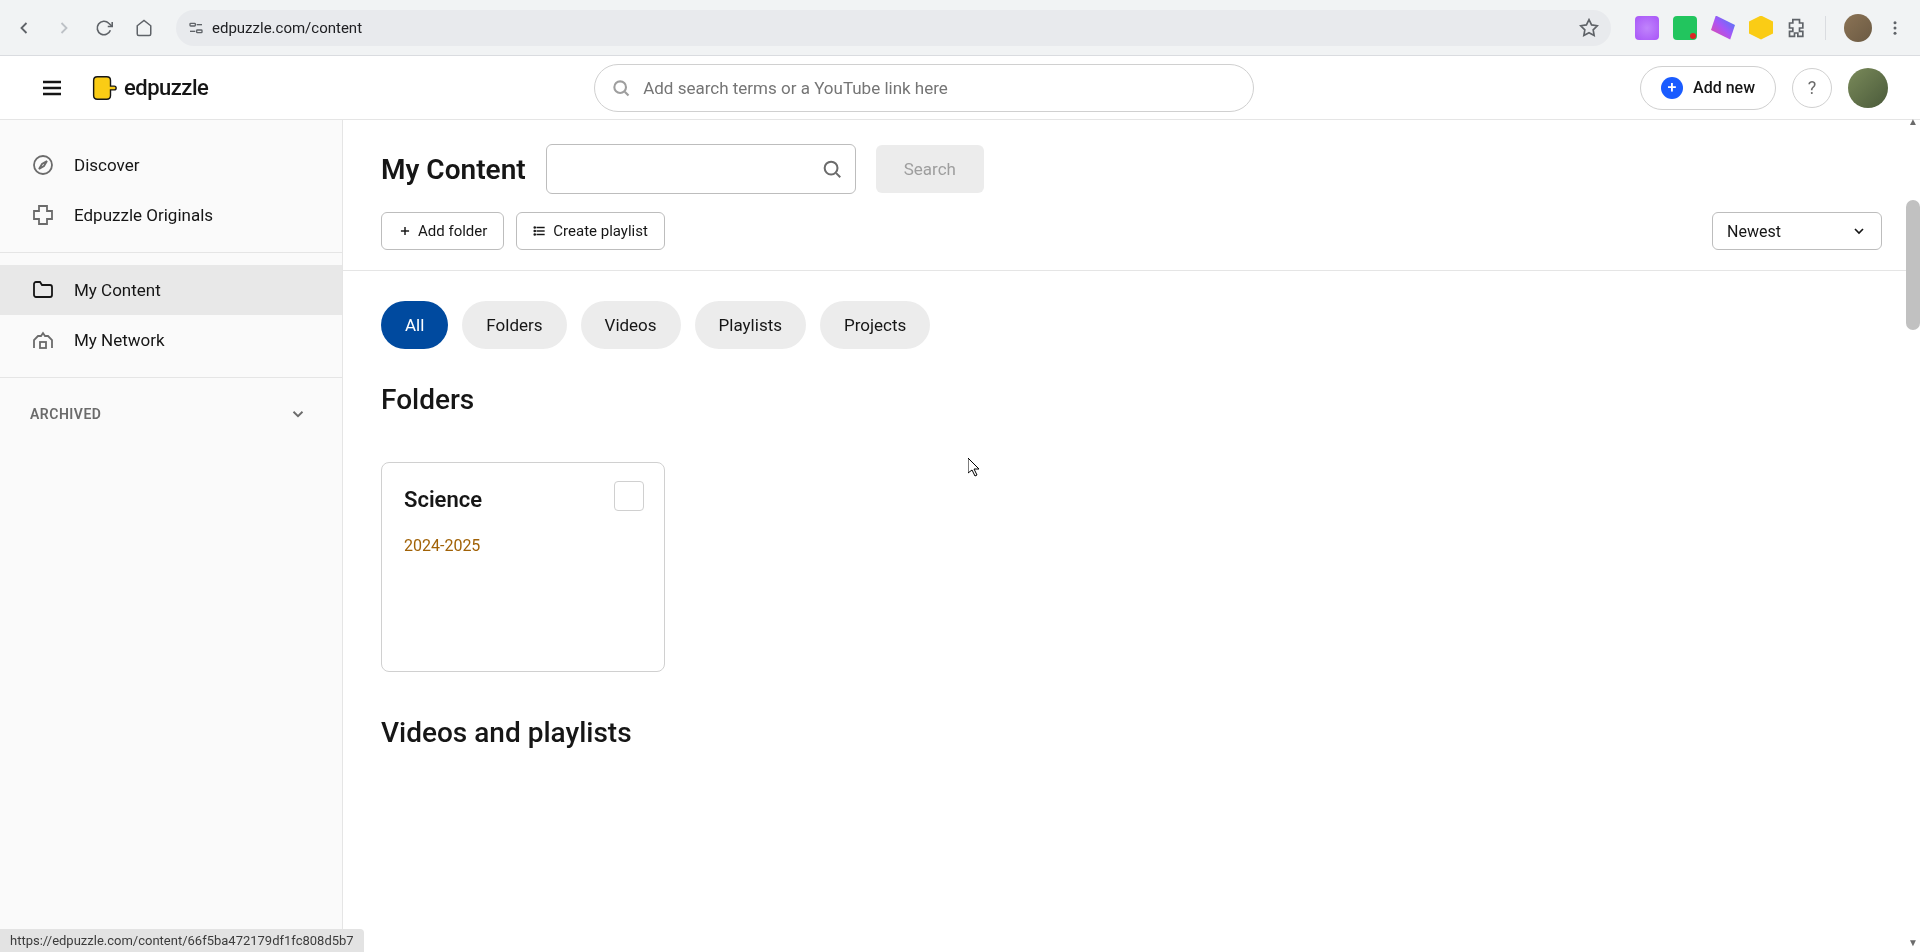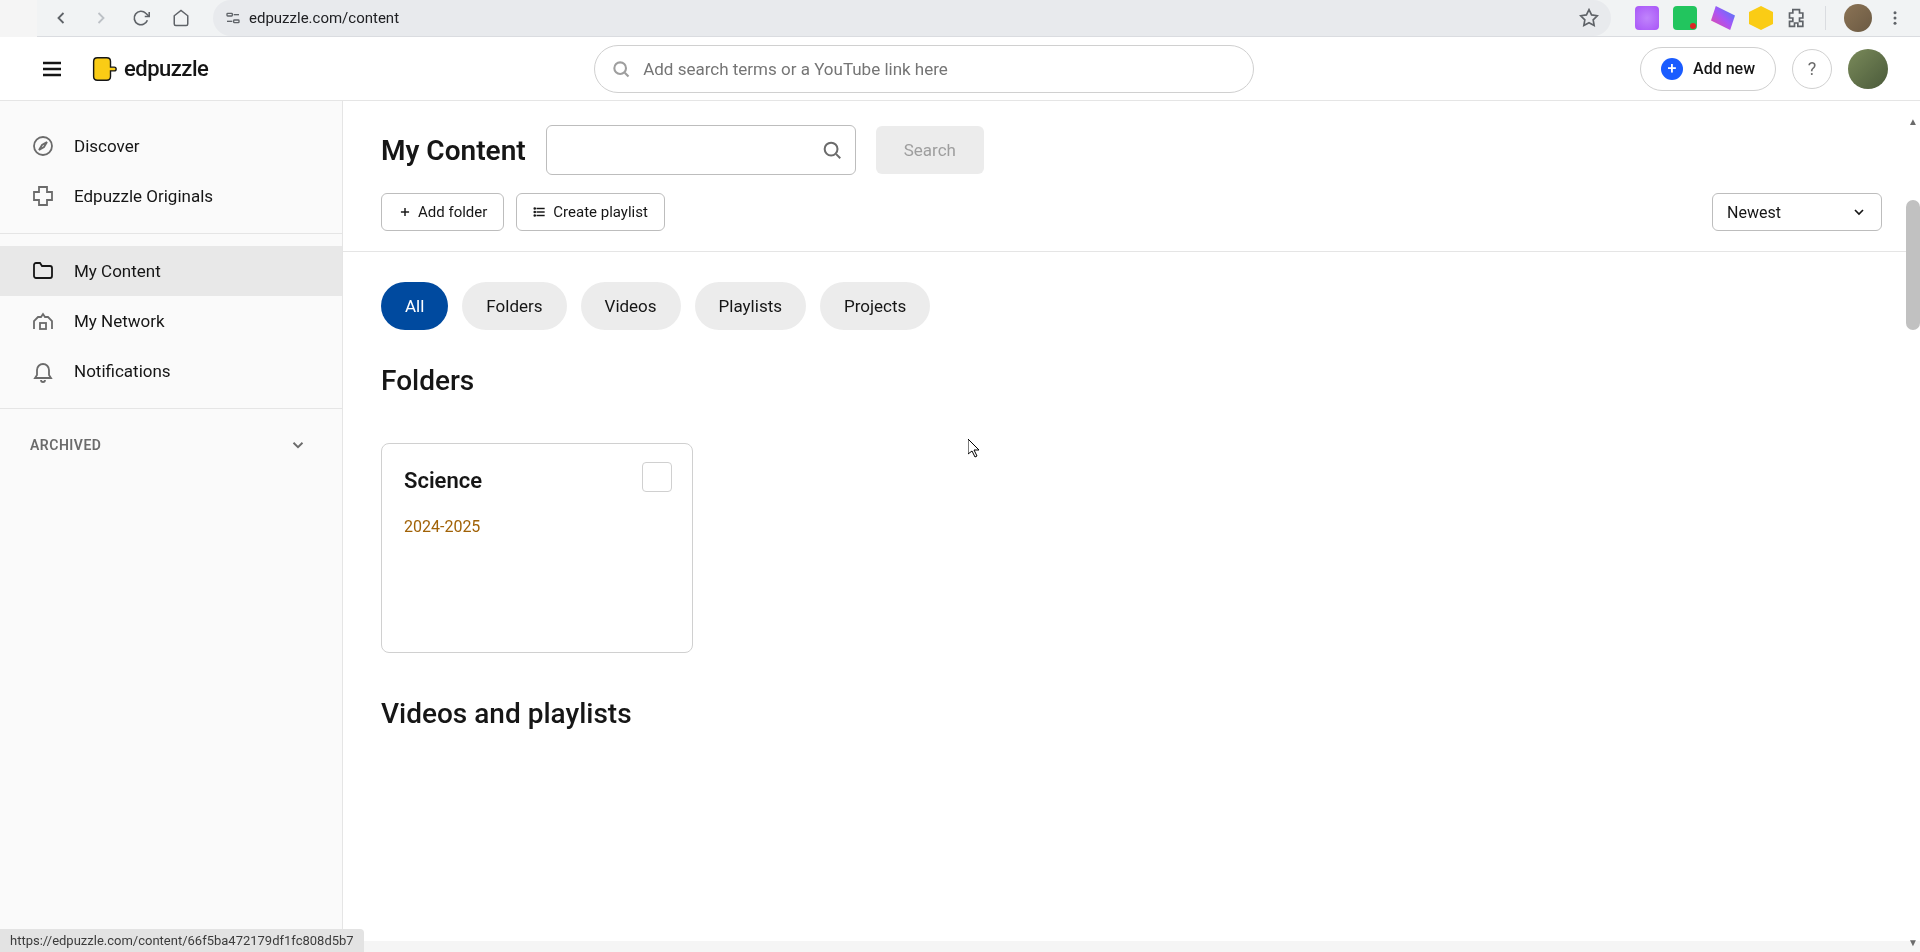--- a/index.html
+++ b/index.html
@@ -1,19 +1,19 @@
 <!DOCTYPE html>
 <html><head>
 <meta charset="utf-8">
 <style>
 * { margin: 0; padding: 0; box-sizing: border-box; font-family: -apple-system, BlinkMacSystemFont, "Segoe UI", Roboto, sans-serif; }
 body { background: #f5f5f5; overflow: hidden; height: 952px; width: 1920px; }
 
 
-.browser-bar { height: 37px; background: #f1f3f4; display: flex; align-items: center; padding: 0 8px; border-bottom: 1px solid #dadce0; gap: 8px; margin-left: 37px; }
+.browser-bar { height: 56px; background: #f1f3f4; display: flex; align-items: center; padding: 0 8px; border-bottom: 1px solid #dadce0; gap: 8px; }
 .nav-btn { width: 32px; height: 32px; display: flex; align-items: center; justify-content: center; border-radius: 50%; color: #5f6368; cursor: pointer; }
 .nav-btn.disabled { color: #bdc1c6; }
 .url-container { flex: 1; height: 36px; background: #e8eaed; border-radius: 18px; display: flex; align-items: center; padding: 0 12px; margin: 0 8px; gap: 8px; }
 .url-text { color: #202124; font-size: 15px; }
 .ext-icons { display: flex; align-items: center; gap: 14px; padding: 0 8px; }
 .ext-icon { width: 24px; height: 24px; border-radius: 4px; }
 .ext-sep { width: 1px; height: 24px; background: #dadce0; margin: 0 4px; }
 .avatar-sm { width: 28px; height: 28px; border-radius: 50%; background: linear-gradient(135deg,#8b7355,#6b5a43); }
 
 
@@ -54,21 +54,21 @@
 .action-btn { height: 38px; padding: 0 16px; border: 1px solid #bdbdbd; border-radius: 6px; background: #fff; display: flex; align-items: center; gap: 6px; font-size: 15px; color: #161616; cursor: pointer; }
 .sort-select { margin-left: auto; height: 38px; width: 170px; border: 1px solid #bdbdbd; border-radius: 6px; padding: 0 14px; display: flex; align-items: center; justify-content: space-between; font-size: 16px; color: #161616; cursor: pointer; }
 
 .filter-chips { display: flex; gap: 14px; padding: 30px 38px 10px; }
 .chip { height: 48px; padding: 0 24px; border-radius: 24px; background: #ececec; display: flex; align-items: center; font-size: 17px; color: #161616; cursor: pointer; }
 .chip.active { background: #004a9f; color: #fff; }
 
 .section-title { font-size: 28px; font-weight: 500; color: #161616; padding: 24px 38px 6px; }
 
 .folder-grid { display: flex; padding: 40px 38px 20px; gap: 20px; }
-.folder-card { width: 312px; height: 210px; border: 1px solid #d0d0d0; border-radius: 8px; padding: 24px 22px; position: relative; cursor: pointer; }
+.folder-card { width: 284px; height: 210px; border: 1px solid #d0d0d0; border-radius: 8px; padding: 24px 22px; position: relative; cursor: pointer; }
 .folder-name { font-size: 22px; font-weight: 600; color: #161616; margin-bottom: 24px; }
 .folder-meta { font-size: 16px; color: #a16207; }
 .folder-check { position: absolute; top: 18px; right: 20px; width: 30px; height: 30px; border: 1px solid #d0d0d0; border-radius: 4px; }
 
 
 .cursor { position: absolute; top: 338px; left: 625px; pointer-events: none; z-index: 100; }
 
 
 .status-bar { position: fixed; bottom: 0; left: 0; background: #e3e3e3; padding: 4px 10px; font-size: 13px; color: #3c3c3c; border-top-right-radius: 4px; }
 
@@ -196,29 +196,20 @@
       <span>My Content</span>
     </div>
     <div class="side-item">
       <span class="side-icon">
         <svg width="24" height="24" viewBox="0 0 24 24" fill="none" stroke="currentColor" stroke-width="1.8">
             <path d="M3 20v-8l4-4h3l2-3 2 3h3l4 4v8"></path>
             <rect x="9" y="14" width="6" height="6"></rect>
           </svg>
       </span>
       <span>My Network</span>
-    </div>
-    <div class="side-item">
-      <span class="side-icon">
-        <svg width="24" height="24" viewBox="0 0 24 24" fill="none" stroke="currentColor" stroke-width="1.8">
-            <path d="M18 16v-5a6 6 0 1 0-12 0v5l-2 3h16z"></path>
-            <path d="M10 21a2 2 0 0 0 4 0"></path>
-          </svg>
-      </span>
-      <span>Notifications</span>
     </div>
     <div class="side-sep"></div>
     <div class="side-header">
       <span class="side-header-text">ARCHIVED</span>
       <span class="side-header-btn">
         <svg width="18" height="18" viewBox="0 0 24 24" fill="none" stroke="currentColor" stroke-width="2.5">
             <path d="M6 9l6 6 6-6"></path>
           </svg>
       </span>
     </div>

